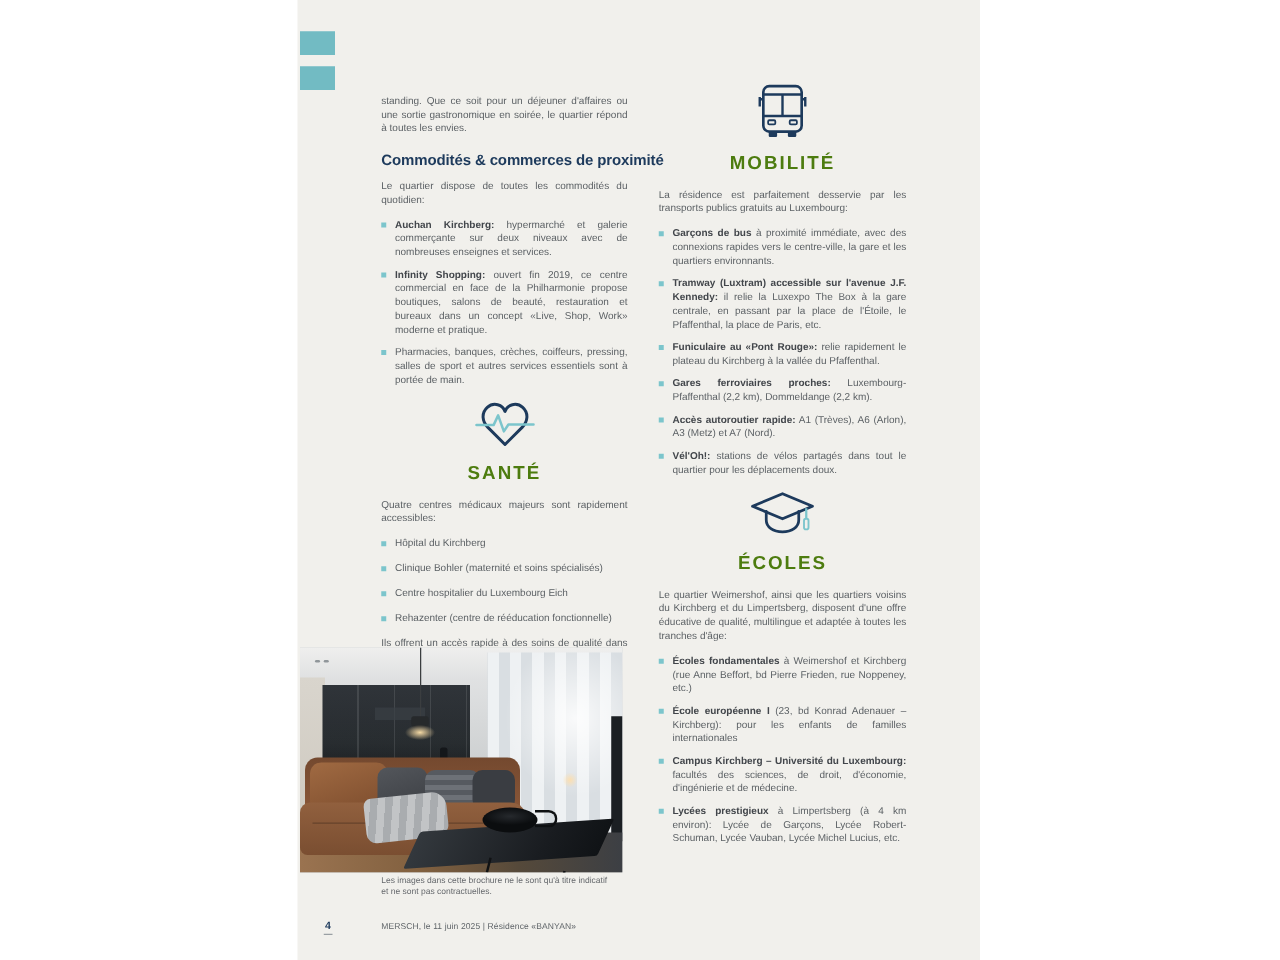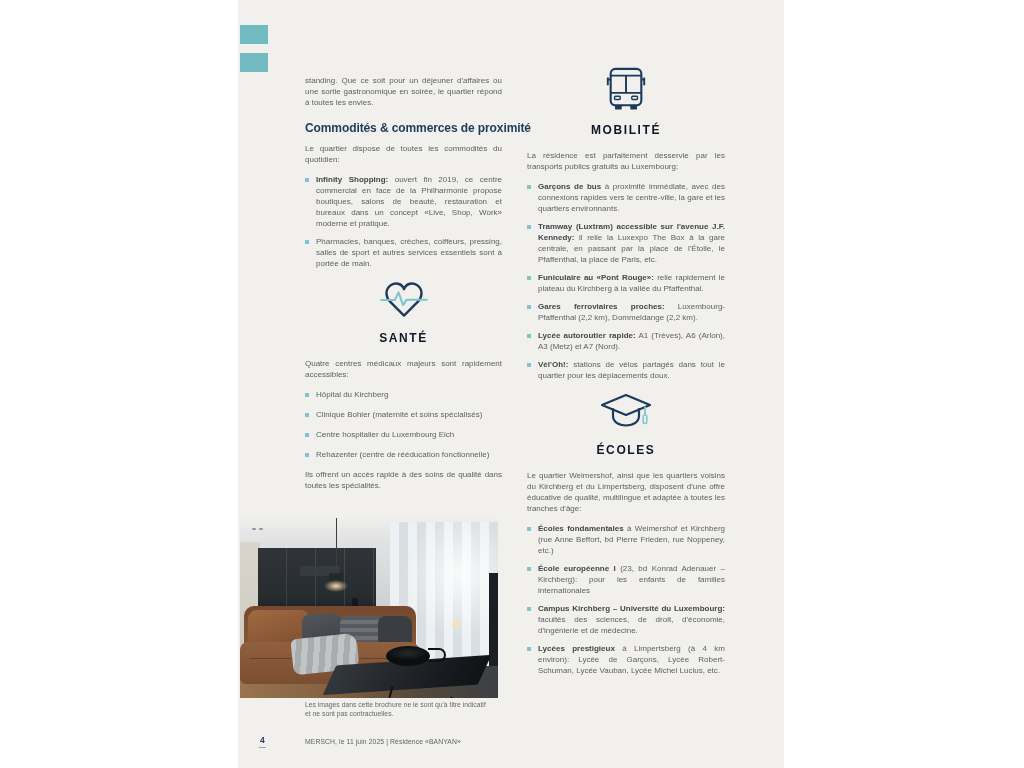--- a/index.html
+++ b/index.html
@@ -20,21 +20,21 @@
   .lead{margin:0 0 9px;}
   ul{list-style:none;margin:0;padding:0;}
   li{position:relative;padding-left:11px;margin:0 0 7px;text-align:justify;}
   li .blt{position:absolute;left:0;top:3.5px;width:4px;height:4px;background:#7cc5cc;}
   li b{font-weight:700;color:#42464b;}
   .tight li{margin-bottom:9px;}
   .outro{margin-top:3px;}
 
   .icon-head{text-align:center;margin-top:11px;}
   .icon-head svg{display:inline-block;}
-  .sec-title{margin-top:6px;font-size:12px;line-height:15px;font-weight:700;letter-spacing:1.6px;color:#0f172a;}
+  .sec-title{margin-top:6px;font-size:15px;line-height:15px;font-weight:700;letter-spacing:1.6px;color:#4d7c0f;}
   .after-title{margin-top:12px;margin-bottom:9px;}
 
   .photo{position:absolute;left:2px;top:518px;width:258px;height:180px;overflow:hidden;background:#cfd2d4;}
   .ph{position:absolute;}
   .ph-base{inset:0;background:linear-gradient(180deg,#e7e8e9 0%,#d8dadb 30%,#c8cbcc 62%,#b3aea4 100%);}
   .ph-ceiling{left:0;top:0;right:0;height:26px;background:linear-gradient(180deg,#efefee,#dfe0e1);}
   .ph-spot1{left:12px;top:10px;width:4px;height:2px;background:#90969a;border-radius:2px;box-shadow:7px 0 0 #90969a;}
   .ph-spot2{left:200px;top:6px;width:4px;height:2px;background:#9aa0a3;border-radius:2px;box-shadow:8px 1px 0 #9aa0a3;}
   .ph-window{left:150px;top:4px;width:108px;height:150px;
     background:
@@ -81,20 +81,21 @@
     <div class="sq sq1"></div>
     <div class="sq sq2"></div>
 
     <div class="col col-left">
       <p class="intro">standing. Que ce soit pour un déjeuner d'affaires ou une sortie gastronomique en soirée, le quartier répond à toutes les envies.</p>
 
       <h3>Commodités &amp; commerces de proximité</h3>
       <p class="lead">Le quartier dispose de toutes les commodités du quotidien:</p>
 
       <ul>
+        <li><span class="blt"></span><b>Auchan Kirchberg:</b> <span>hypermarché et galerie commerçante sur deux niveaux avec de nombreuses enseignes et services.</span></li>
         <li><span class="blt"></span><b>Infinity Shopping:</b> <span>ouvert fin 2019, ce centre commercial en face de la Philharmonie propose boutiques, salons de beauté, restauration et bureaux dans un concept «Live, Shop, Work» moderne et pratique.</span></li>
         <li><span class="blt"></span><b></b> <span>Pharmacies, banques, crèches, coiffeurs, pressing, salles de sport et autres services essentiels sont à portée de main.</span></li>
       </ul>
 
       <div class="icon-head">
         <svg width="52" height="42" viewBox="0 0 52 46">
           <path d="M26 10 C24 4 16 1.5 10.5 6.5 C5 11.5 6 19 11 24 L26 39 L41 24 C46 19 47 11.5 41.5 6.5 C36 1.5 28 4 26 10 Z" fill="none" stroke="#1d3a5c" stroke-width="2.6" stroke-linejoin="round"></path>
           <polyline points="1,22 16,22 20,13.5 25,27.5 29,21.5 51,21.5" fill="none" stroke="#7cc5cc" stroke-width="2.2" stroke-linejoin="round" stroke-linecap="round"></polyline>
         </svg>
         <div class="sec-title">SANTÉ</div>
@@ -156,21 +157,21 @@
         </svg>
         <div class="sec-title">MOBILITÉ</div>
       </div>
 
       <p class="lead after-title">La résidence est parfaitement desservie par les transports publics gratuits au Luxembourg:</p>
       <ul>
         <li><span class="blt"></span><b>Garçons de bus</b> <span>à proximité immédiate, avec des connexions rapides vers le centre-ville, la gare et les quartiers environnants.</span></li>
         <li><span class="blt"></span><b>Tramway (Luxtram) accessible sur l'avenue J.F. Kennedy:</b> <span>il relie la Luxexpo The Box à la gare centrale, en passant par la place de l'Étoile, le Pfaffenthal, la place de Paris, etc.</span></li>
         <li><span class="blt"></span><b>Funiculaire au «Pont Rouge»:</b> <span>relie rapidement le plateau du Kirchberg à la vallée du Pfaffenthal.</span></li>
         <li><span class="blt"></span><b>Gares ferroviaires proches:</b> <span>Luxembourg-Pfaffenthal (2,2 km), Dommeldange (2,2 km).</span></li>
-        <li><span class="blt"></span><b>Lycée autoroutier rapide:</b> <span>A1 (Trèves), A6 (Arlon), A3 (Metz) et A7 (Nord).</span></li>
+        <li><span class="blt"></span><b>Accès autoroutier rapide:</b> <span>A1 (Trèves), A6 (Arlon), A3 (Metz) et A7 (Nord).</span></li>
         <li><span class="blt"></span><b>Vél'Oh!:</b> <span>stations de vélos partagés dans tout le quartier pour les déplacements doux.</span></li>
       </ul>
 
       <div class="icon-head">
         <svg width="56" height="42" viewBox="0 0 56 42">
           <path d="M28 3 L52 13 L28 23 L4 13 Z" fill="none" stroke="#1d3a5c" stroke-width="2.2" stroke-linejoin="round"></path>
           <path d="M15 17 v7 c0 5.8 5.6 9.5 13 9.5 s13 -3.7 13 -9.5 v-7" fill="none" stroke="#1d3a5c" stroke-width="2.2" stroke-linecap="round"></path>
           <path d="M47 14.5 V23" fill="none" stroke="#7cc5cc" stroke-width="1.8"></path>
           <rect x="45.2" y="23" width="3.6" height="8.5" rx="1.5" fill="none" stroke="#7cc5cc" stroke-width="1.5"></rect>
         </svg>

